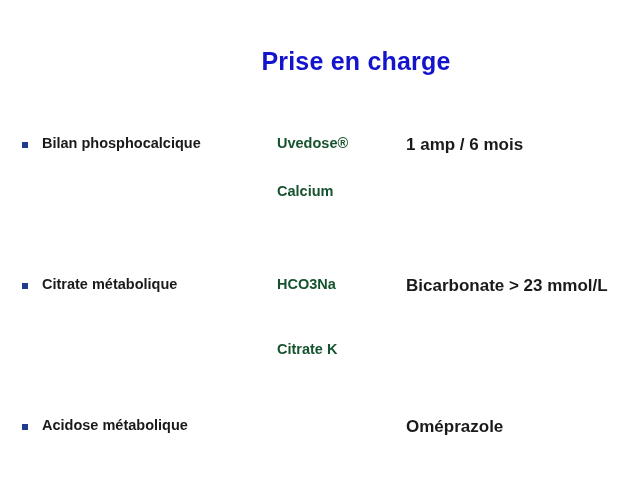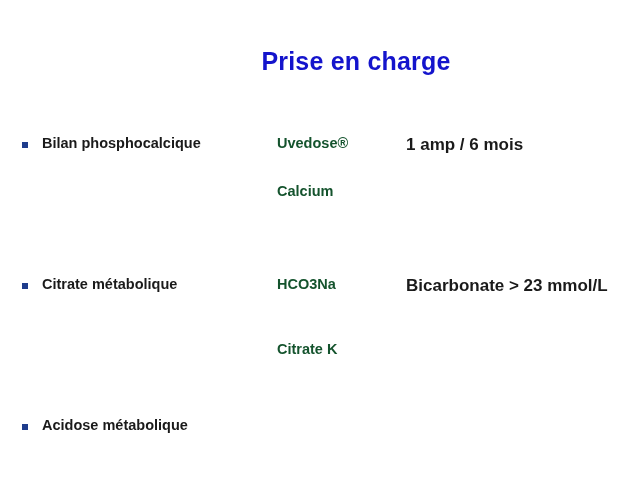--- a/index.html
+++ b/index.html
@@ -111,16 +111,17 @@
       <span class="col-right">Bicarbonate &gt; 23 mmol/L</span>
     </div>
     <div class="row row-2b">
       <span class="col-mid">Citrate K</span>
       <span class="col-right"></span>
     </div>
 
     <div class="row row-3">
       <span class="bullet-square"></span>
       <span class="col-label">Acidose métabolique</span>
+      <span class="col-right">Oméprazole</span>
     </div>
 
   </div>
 </div>
 
 </body></html>

